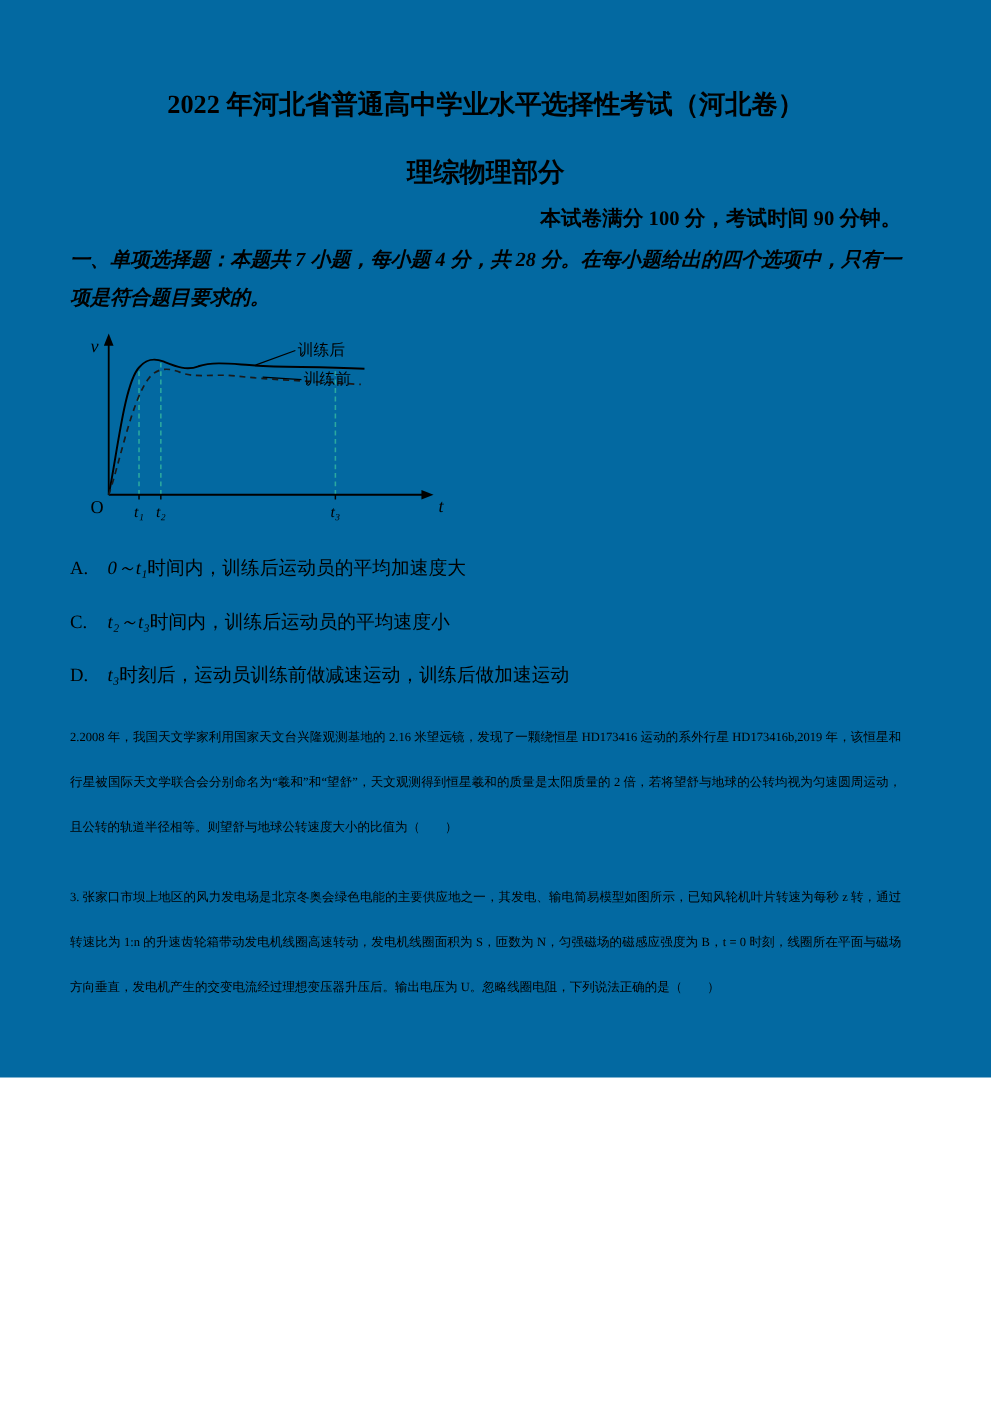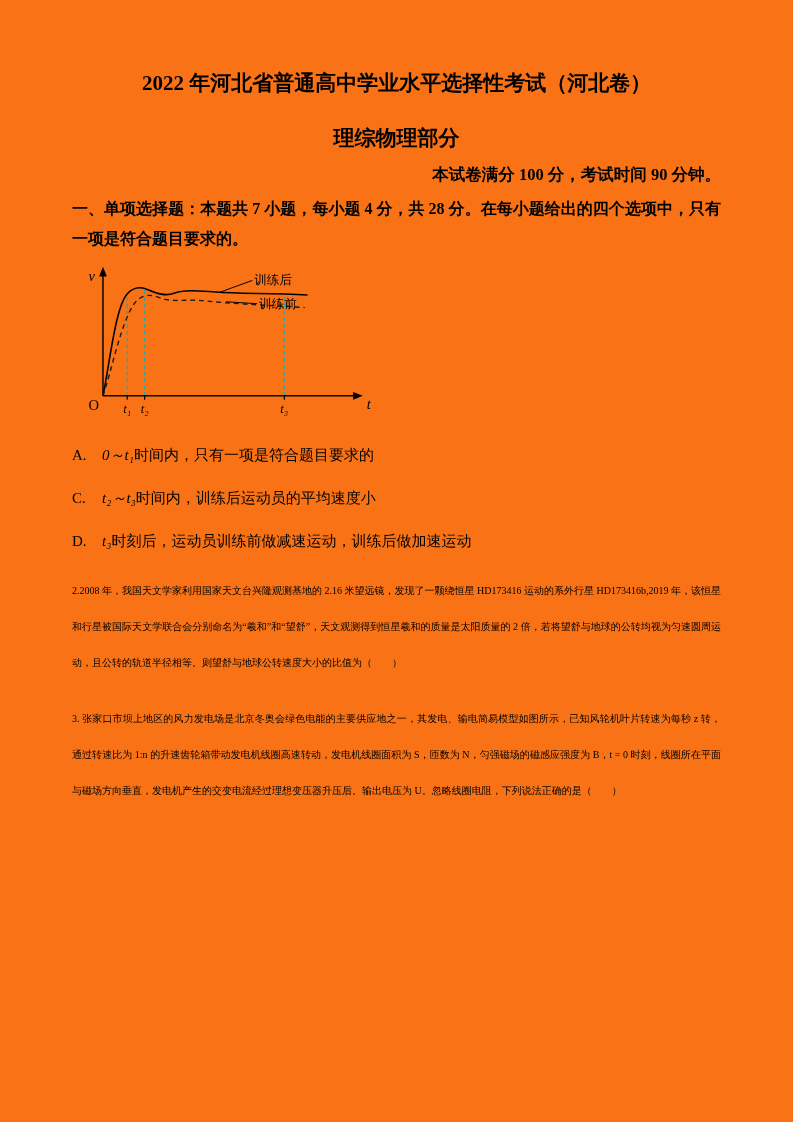--- a/index.html
+++ b/index.html
@@ -2,26 +2,26 @@
 <html><head>
 <meta charset="utf-8">
 <style>
   * { margin:0; padding:0; box-sizing:border-box; }
   html,body { background:#ffffff; }
   body {
     width:793px; height:1122px;
     font-family:"Liberation Serif","DejaVu Serif",serif;
     color:#000; position:relative; overflow:hidden;
   }
-  .page { width:793px; height:1122px; padding:70px 72px 0 72px; background:#f97316; }
+  .page { width:793px; height:862px; padding:70px 72px 0 56px; background:#0369a1; }
 
   .title    { font-size:21px; font-weight:bold; text-align:center; line-height:1.25; }
   .subtitle { font-size:21px; font-weight:bold; text-align:center; margin-top:28px; }
   .exam-info{ font-size:16.5px; font-weight:bold; text-align:right; margin-top:12px; }
-  .section-header { font-size:16px; font-weight:bold; margin-top:8px; line-height:30px; text-align:justify; }
+  .section-header { font-size:16px; font-weight:bold; margin-top:8px; line-height:30px; text-align:justify;font-style:italic; }
 
   .stem { font-size:15px; line-height:34px; margin-top:4px; text-align:justify; }
   .para { font-size:10px; line-height:36px; text-align:justify; }
 
   .figure { margin-top:8px; margin-left:2px; width:312px; height:160px; }
   .axis-label { font-family:"Liberation Serif",serif; font-style:italic; font-size:15px; fill:#000; }
   .origin-label { font-family:"Liberation Serif",serif; font-size:15px; fill:#000; }
   .tick { font-family:"Liberation Serif",serif; font-style:italic; font-size:13px; fill:#000; }
   .curve-label { font-family:"Liberation Serif",serif; font-size:13px; fill:#000; }
   .guide { stroke-width:1.3; stroke-dasharray:4 3; fill:none; }
@@ -85,21 +85,21 @@
       <text x="50" y="156" text-anchor="middle" class="tick">t₁</text>
       <text x="68" y="156" text-anchor="middle" class="tick">t₂</text>
       <text x="212" y="156" text-anchor="middle" class="tick">t₃</text>
       <text x="181" y="23" class="curve-label">训练后</text>
       <text x="186" y="47" class="curve-label">训练前</text>
     </svg>
   </div>
 
   <div class="options">
     <div class="option">
-      <span class="opt-label">A.</span><span class="opt-math">0～t₁</span><span>时间内，只有一项是符合题目要求的</span>
+      <span class="opt-label">A.</span><span class="opt-math">0～t₁</span><span>时间内，训练后运动员的平均加速度大</span>
     </div>
     <div class="option">
       <span class="opt-label">C.</span><span class="opt-math">t₂～t₃</span><span>时间内，训练后运动员的平均速度小</span>
     </div>
     <div class="option">
       <span class="opt-label">D.</span><span class="opt-math">t₃</span><span>时刻后，运动员训练前做减速运动，训练后做加速运动</span>
     </div>
   </div>
 
   <div class="para q2">2.2008 年，我国天文学家利用国家天文台兴隆观测基地的 2.16 米望远镜，发现了一颗绕恒星 HD173416 运动的系外行星 HD173416b,2019 年，该恒星和行星被国际天文学联合会分别命名为“羲和”和“望舒”，天文观测得到恒星羲和的质量是太阳质量的 2 倍，若将望舒与地球的公转均视为匀速圆周运动，且公转的轨道半径相等。则望舒与地球公转速度大小的比值为（　　）</div>

